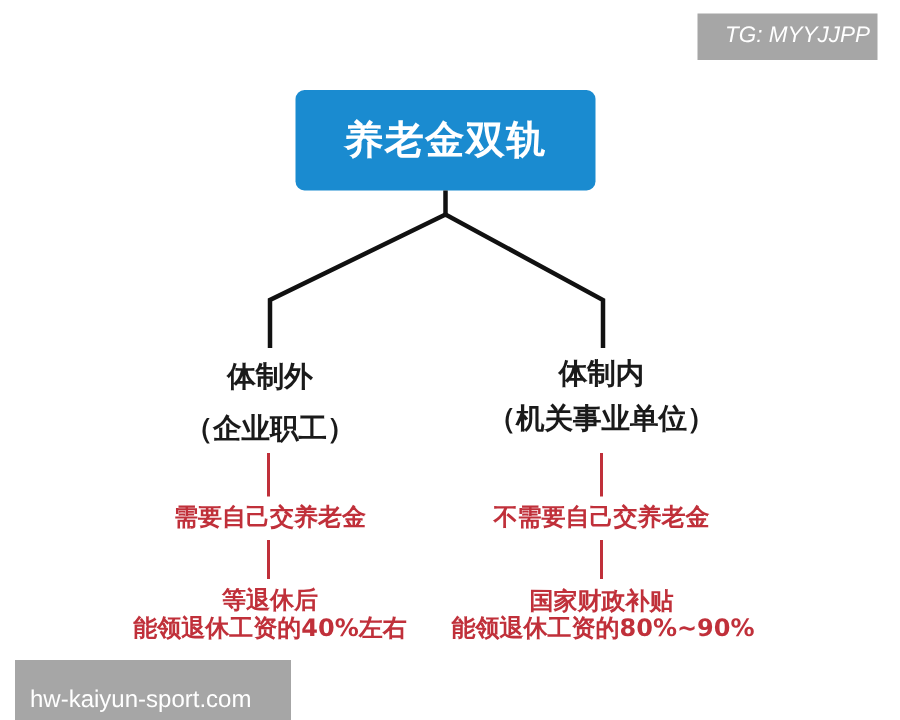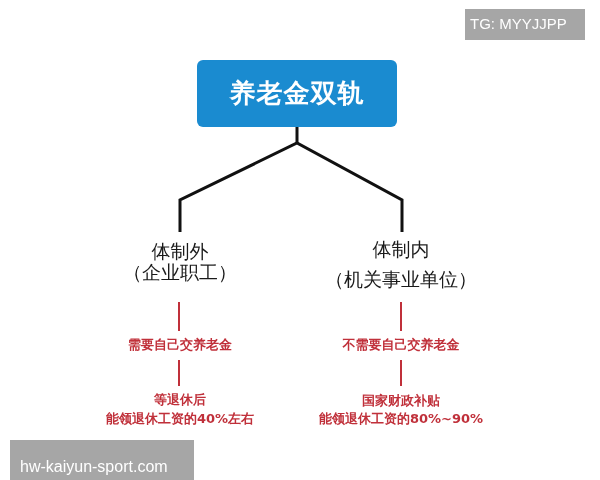--- a/index.html
+++ b/index.html
@@ -7,36 +7,36 @@
     width: 600px; height: 480px; background: #ffffff;
     position: relative; overflow: hidden;
     font-family: "DejaVu Sans", "Liberation Sans", sans-serif;
   }
   .abs { position: absolute; }
   .watermark {
     position: absolute; background: #a6a6a6; color: #ffffff;
     font-family: "Liberation Sans", "DejaVu Sans", sans-serif;
     font-size: 15px; line-height: 30px; padding: 0 10px; white-space: nowrap;
   }
-  #wm-top { left: 465px; top: 9px; width: 110px; height: 31px; text-align: left; padding: 0 5px; }
+  #wm-top { left: 465px; top: 9px; width: 110px; height: 31px; text-align: right; padding: 0 5px; font-style: italic; }
   #wm-bottom { left: 10px; top: 440px; width: 164px; height: 30px; padding: 12px 10px; font-size: 16px; }
   #root-box {
     left: 197px; top: 60px; width: 200px; height: 67px;
     background: #1a8bd0; border-radius: 6px;
     display: flex; align-items: center; justify-content: center;
     color: #ffffff; font-weight: bold; font-size: 26px; letter-spacing: 1px;
   }
   svg#lines { position: absolute; left: 0; top: 0; }
   .branch-title {
     position: absolute; text-align: center; color: #1a1a1a;
-    font-weight: normal; font-size: 19px; line-height: 28px; white-space: nowrap;
+    font-weight: bold; font-size: 19px; line-height: 28px; white-space: nowrap;
   }
   .red-text {
     position: absolute; text-align: center; color: #c0303a;
-    font-weight: bold; font-size: 13px; line-height: 18px; white-space: nowrap;
+    font-weight: bold; font-size: 16px; line-height: 18px; white-space: nowrap;
   }
 </style>
 </head>
 <body>
 
 <div id="wm-top" class="watermark">TG: MYYJJPP</div>
 
 <div id="root-box" class="abs">
   <span>养老金双轨</span>
 </div>
@@ -48,21 +48,21 @@
   </g>
   <g stroke="#c0303a" stroke-width="2" fill="none">
     <line x1="179" y1="302" x2="179" y2="331"></line>
     <line x1="179" y1="360" x2="179" y2="386"></line>
     <line x1="401" y1="302" x2="401" y2="331"></line>
     <line x1="401" y1="360" x2="401" y2="386"></line>
   </g>
 </svg>
 
 <div class="branch-title" style="left:80px; top:237px; width:200px;">体制外</div>
-<div class="branch-title" style="left:80px; top:258px; width:200px;">（企业职工）</div>
+<div class="branch-title" style="left:80px; top:272px; width:200px;">（企业职工）</div>
 <div class="red-text" style="left:80px; top:336px; width:200px;">需要自己交养老金</div>
 <div class="red-text" style="left:80px; top:392px; width:200px;font-family:Liberation Mono, monospace;">等退休后</div>
 <div class="red-text" style="left:80px; top:410px; width:200px;">能领退休工资的40%左右</div>
 
 <div class="branch-title" style="left:301px; top:235px; width:200px;">体制内</div>
 <div class="branch-title" style="left:291px; top:265px; width:220px;">（机关事业单位）</div>
 <div class="red-text" style="left:301px; top:336px; width:200px;">不需要自己交养老金</div>
 <div class="red-text" style="left:301px; top:392px; width:200px;">国家财政补贴</div>
 <div class="red-text" style="left:301px; top:410px; width:200px;">能领退休工资的80%~90%</div>
 

